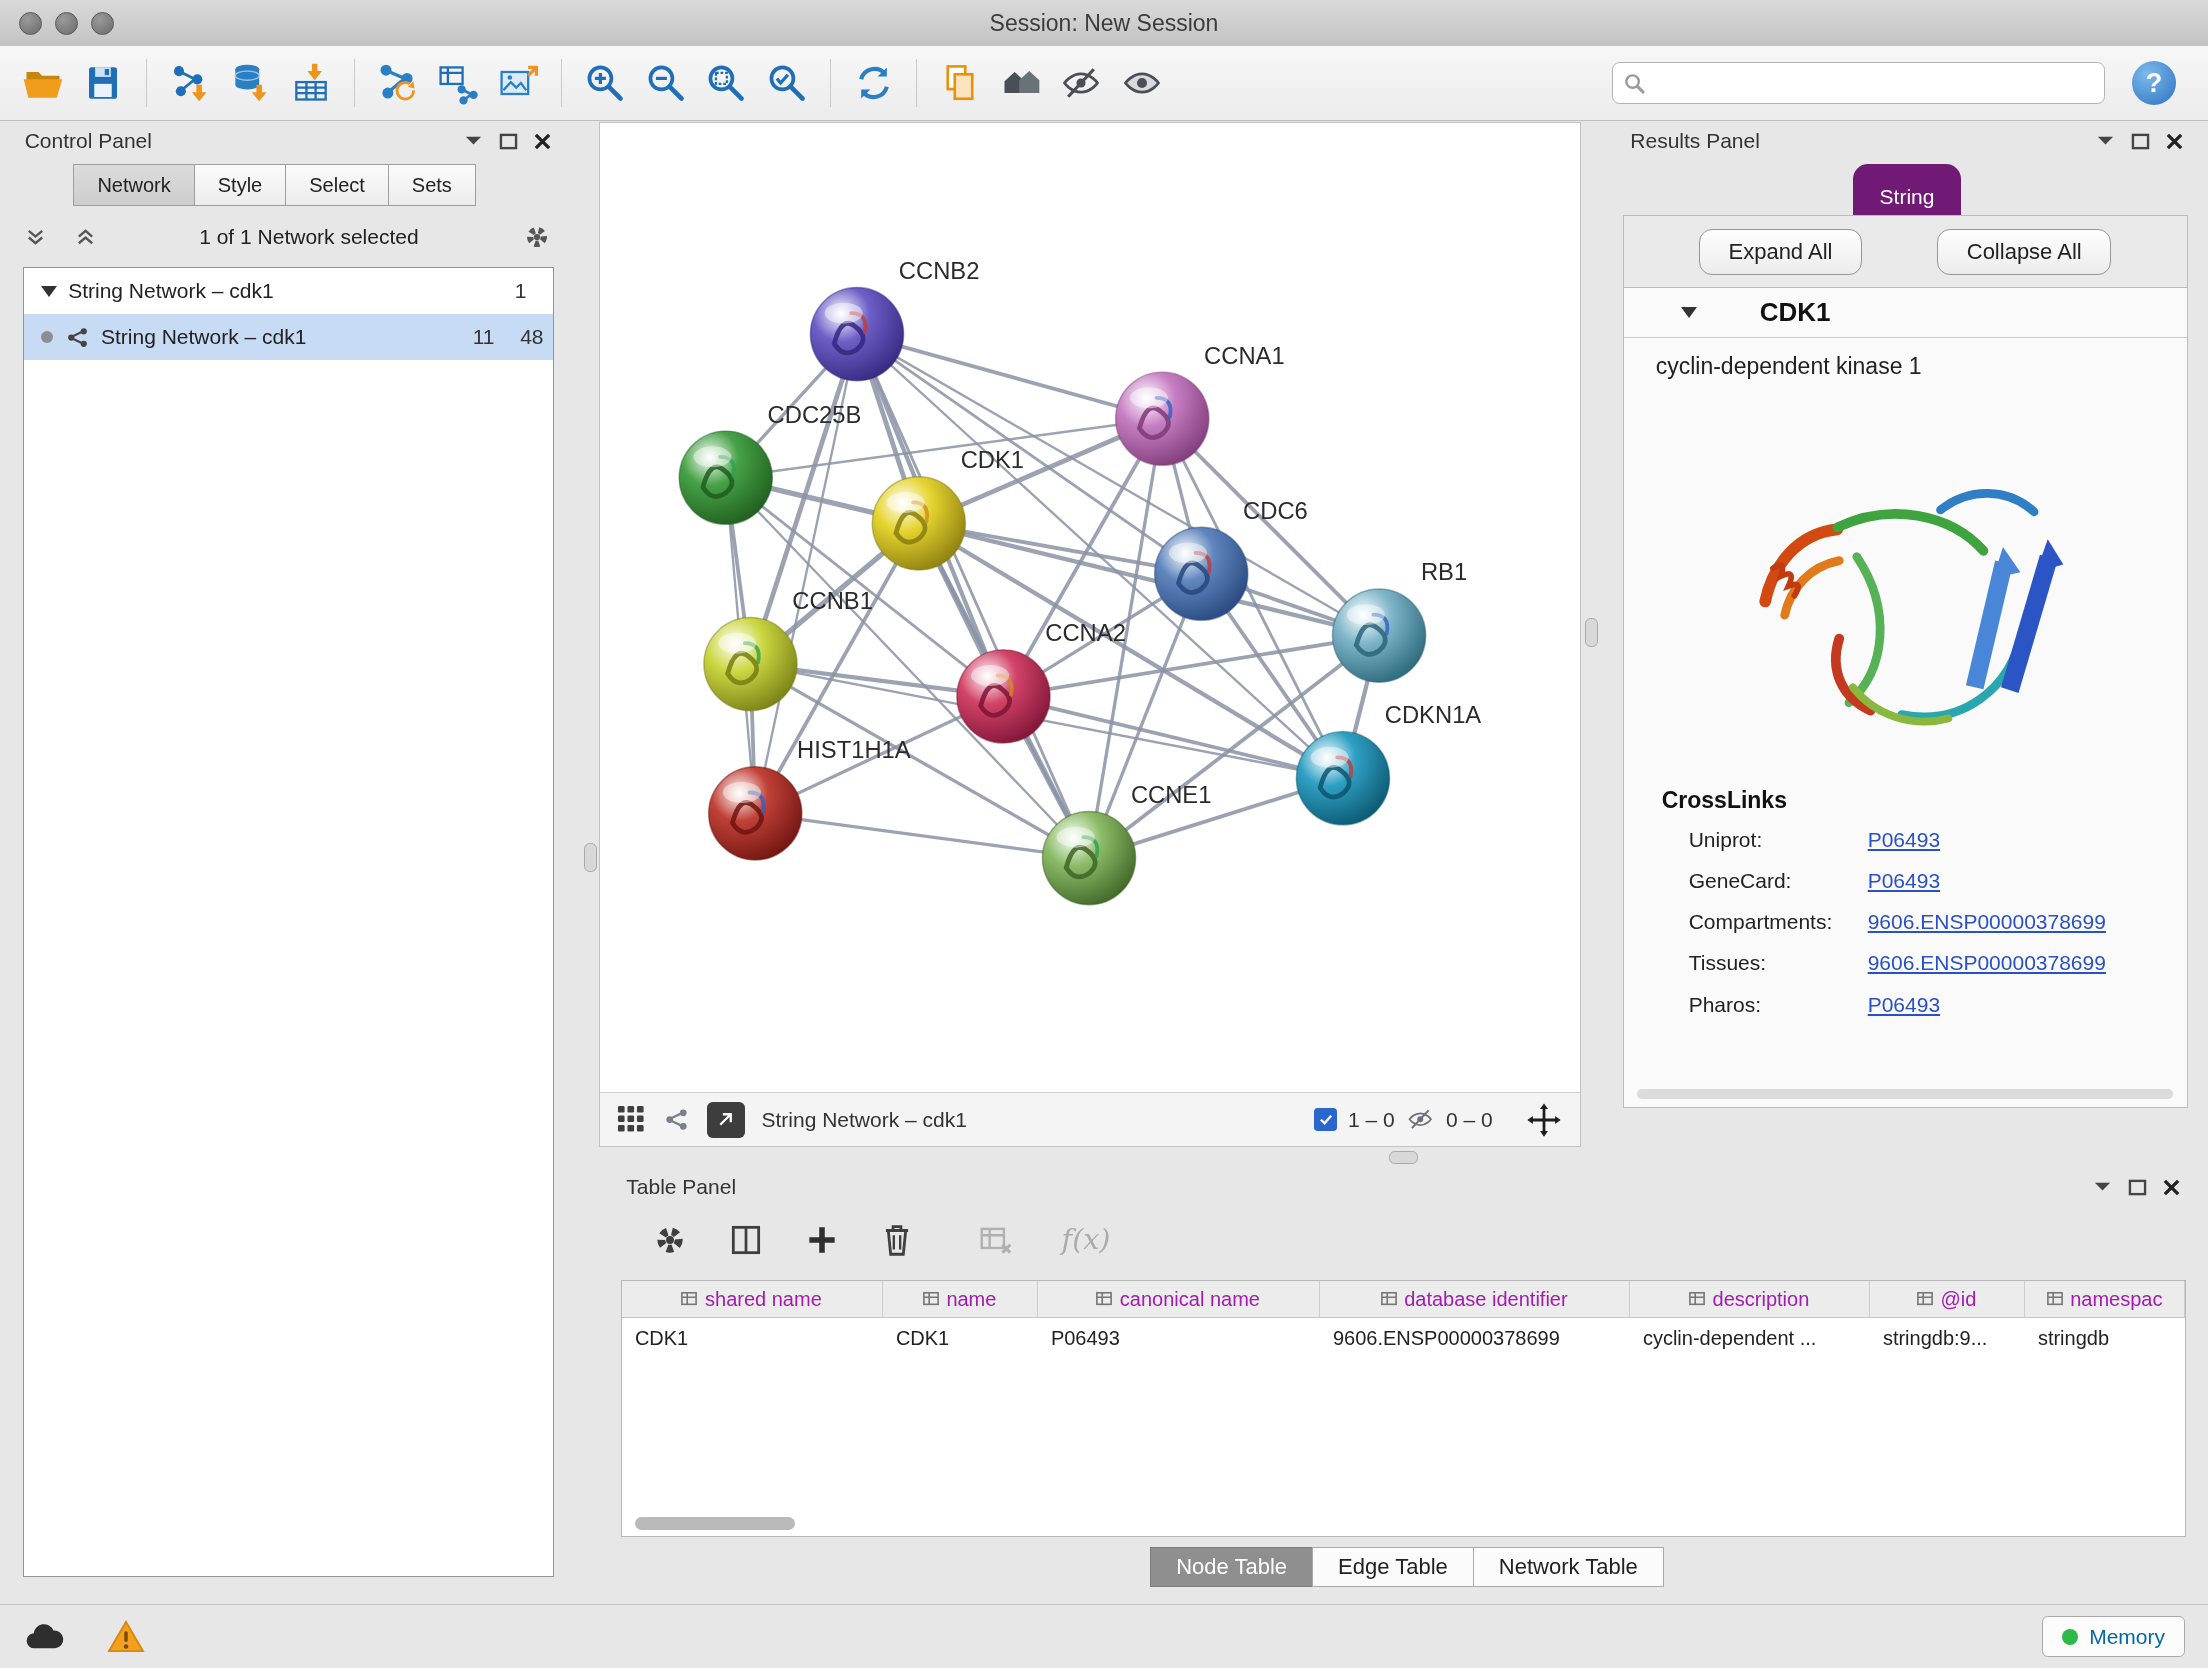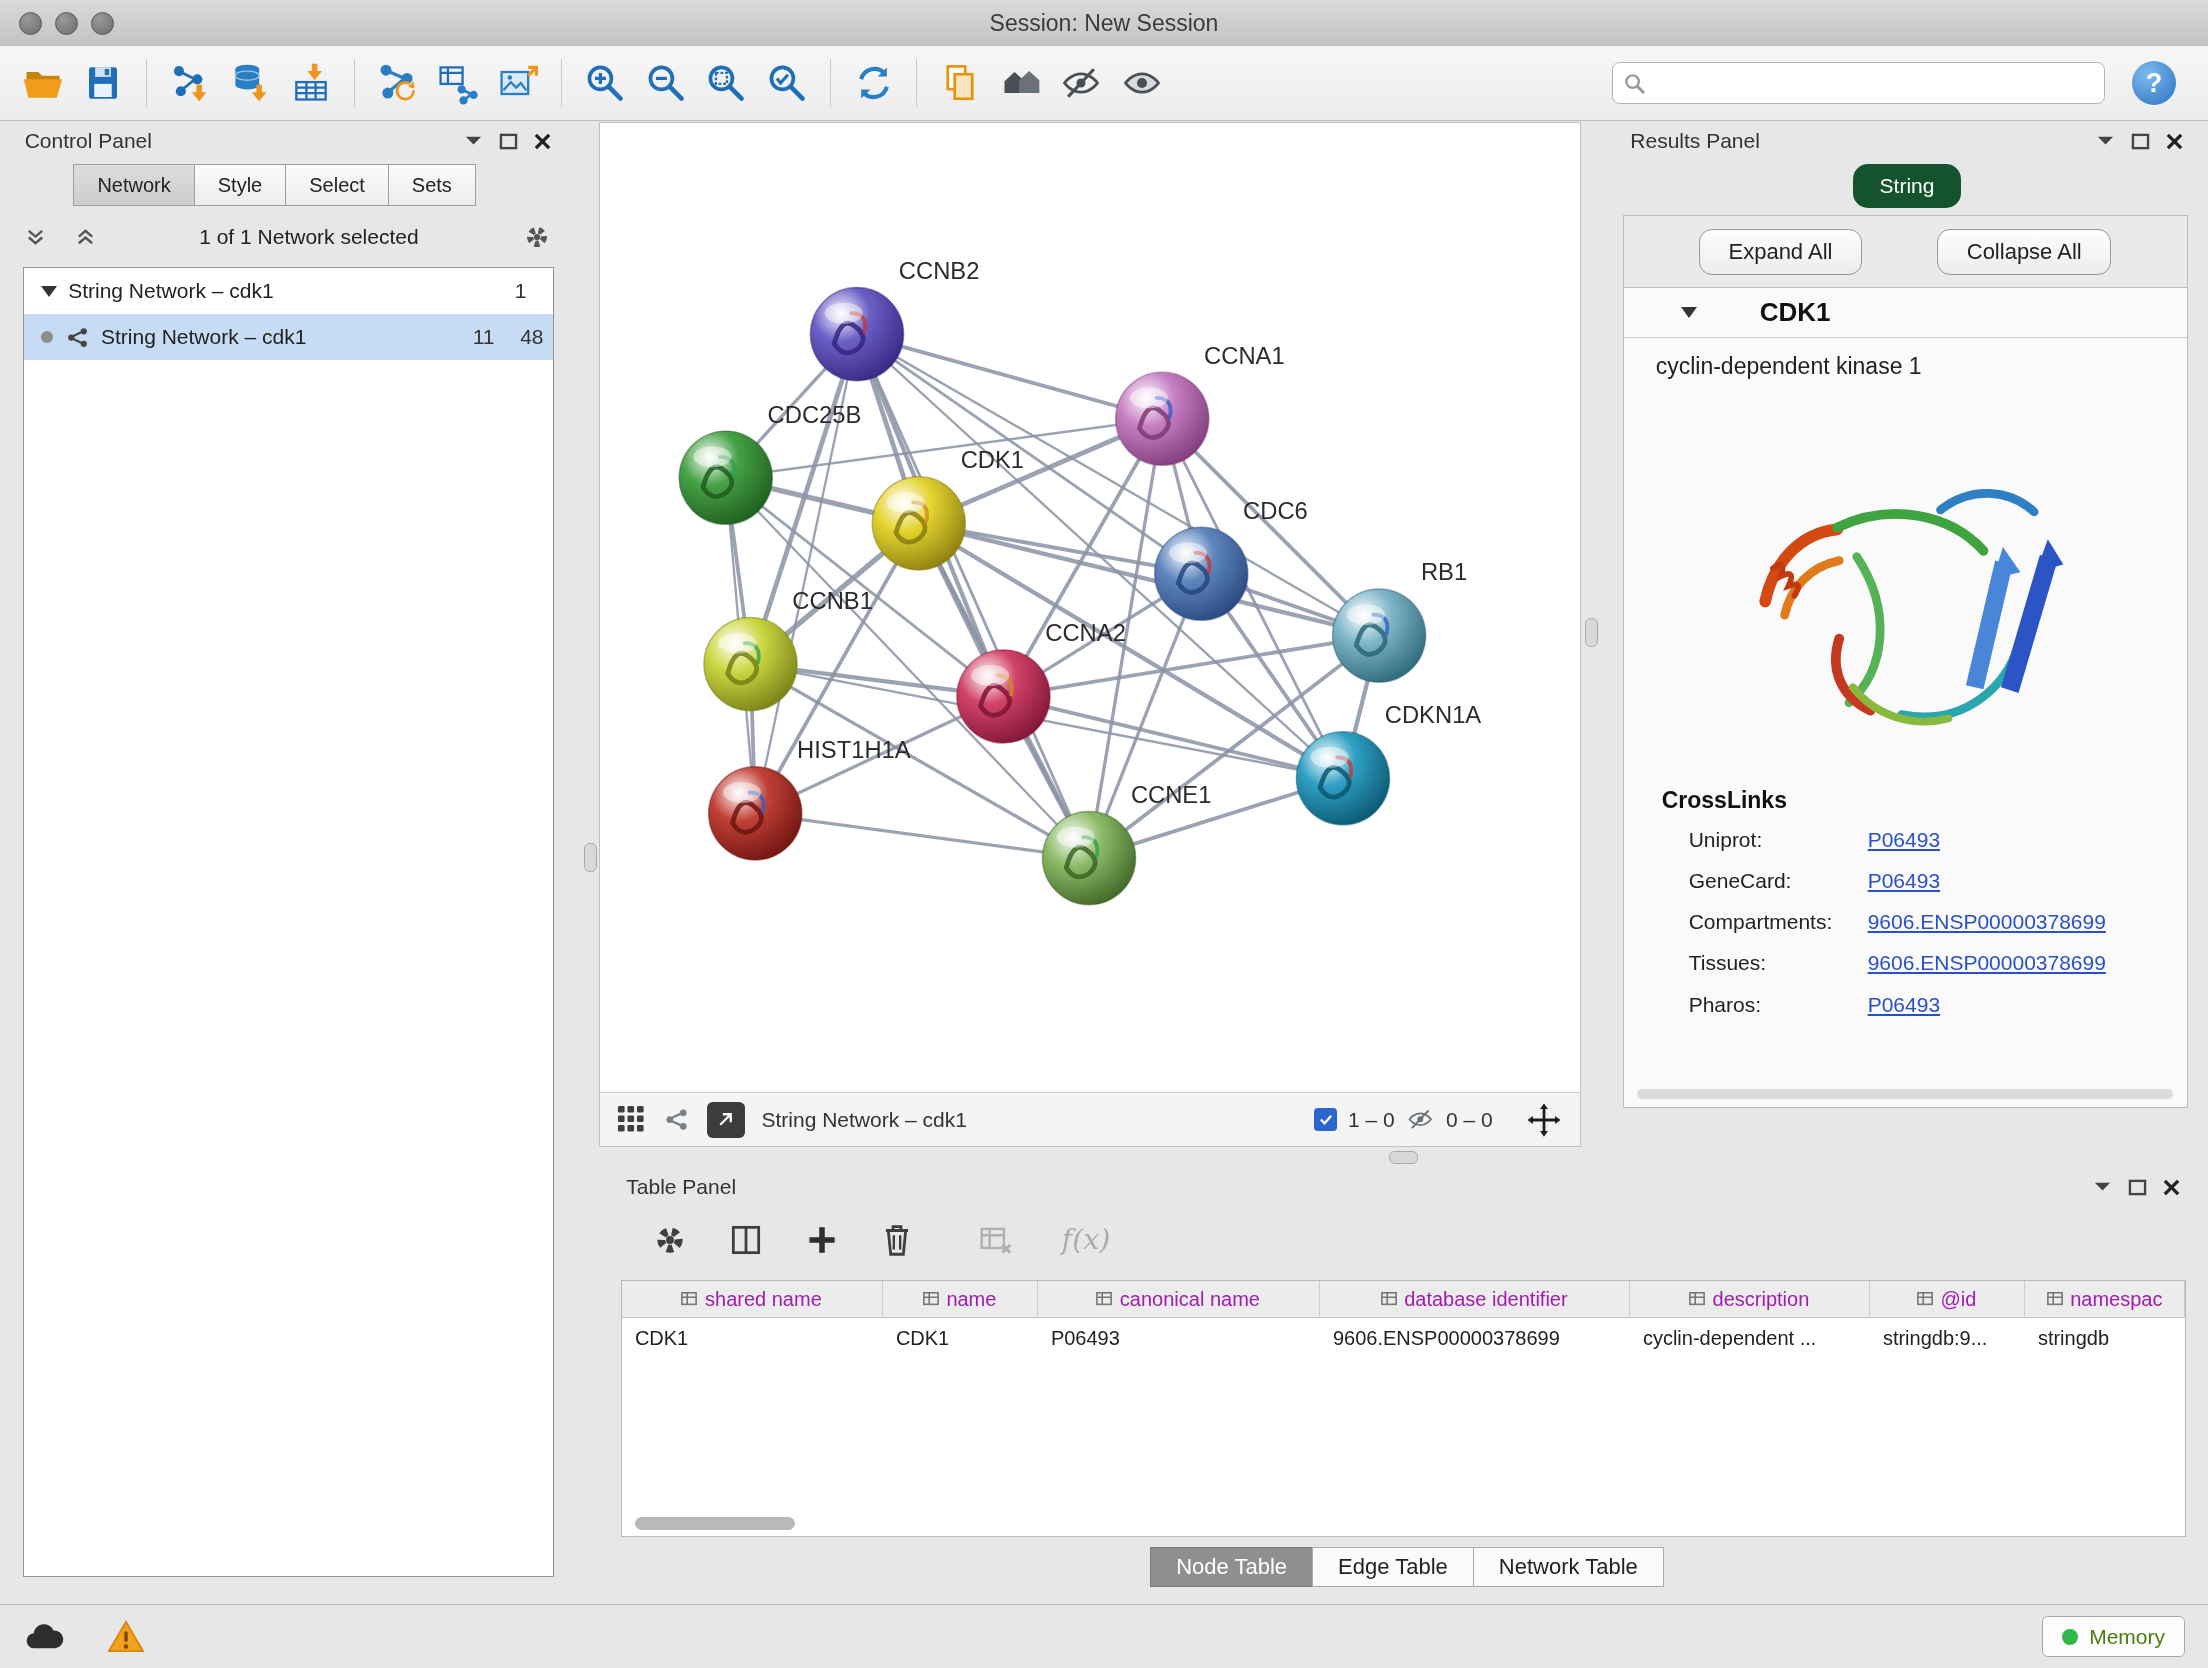--- a/index.html
+++ b/index.html
@@ -56,21 +56,21 @@
     border-top:1px solid #cfcfcf;display:flex;align-items:center;padding:0 17px;gap:17px;font-size:21px;color:#333;}
   .nv-darkbtn{width:38px;height:36px;background:#3d3d3d;border-radius:5.7px;display:flex;align-items:center;justify-content:center;}
   .nv-right{margin-left:auto;display:flex;align-items:center;gap:11.4px;}
   .chkblue{width:23px;height:23px;background:#2a66cc;border-radius:3.8px;display:flex;align-items:center;justify-content:center;}
 
   .split-dot{position:absolute;background:#d8d8d8;border:1px solid #a9a9a9;border-radius:5.7px;}
 
   
   .results-panel{position:absolute;left:1617px;top:122px;width:580px;height:995px;}
   .rp-badge-row{position:absolute;top:42px;left:0;right:0;text-align:center;}
-  .rp-badge{display:inline-block;background:#14532d;color:#fff;border-radius:15px;padding:10px 27px;font-size:21px;}
+  .rp-badge{display:inline-block;background:#701a75;color:#fff;border-radius:15px;padding:21px 27px;font-size:21px;}
   .rp-box1{position:absolute;top:93px;left:5.7px;right:9.5px;height:72px;border:1px solid #bcbcbc;
     display:flex;align-items:center;justify-content:space-evenly;background:#eaeaea;}
   .rp-btn{border:1px solid #979797;border-radius:13px;background:linear-gradient(#fefefe,#ececec);
     padding:8.6px 28.5px;font-size:22px;color:#222;}
   .rp-box2{position:absolute;top:165px;left:5.7px;right:9.5px;bottom:9.5px;border:1px solid #bcbcbc;background:#fafafa;}
   .sec-header{height:49px;display:flex;align-items:center;padding-left:57px;gap:63px;border-bottom:1px solid #ccc;}
   .sec-gene{font-size:26px;font-weight:bold;color:#111;}
   .sec-desc{padding:15px 0 0 32px;font-size:23px;color:#222;}
   .crosslinks{padding:13.3px 0 5.7px 38px;font-size:23px;font-weight:bold;color:#111;}
   .link-row{display:flex;align-items:center;padding:8.6px 0 8.6px 65px;font-size:21px;}
@@ -91,21 +91,21 @@
   .c0{width:261px;}.c1{width:155px;}.c2{width:282px;}.c3{width:310px;}.c4{width:240px;}.c5{width:155px;}.c6{flex:1;}
   .tp-hscroll{position:absolute;left:13.3px;bottom:5.7px;width:160px;height:13.3px;background:#b9b9b9;border-radius:6.7px;}
   .tp-tabs{position:absolute;left:0;right:0;top:379px;display:flex;justify-content:center;}
   .tp-tab{height:38px;line-height:38px;padding:0 25px;font-size:22px;border:1px solid #aaa;margin-left:-1px;background:#fbfbfb;color:#222;}
   .tp-tab.active{background:#8f8f8f;color:#fff;border-color:#7c7c7c;margin-left:7px;}
 
   
   .statusbar{position:absolute;left:0;right:0;bottom:0;height:63px;background:#e7e7e7;
     border-top:1px solid #c0c0c0;display:flex;align-items:center;padding:0 23px;gap:42px;}
   .mem-btn{margin-left:auto;display:flex;align-items:center;gap:11.4px;border:1px solid #a8a8a8;
-    border-radius:5.7px;background:#fcfcfc;padding:7.6px 19px;font-size:21px;color:#4d7c0f;}
+    border-radius:5.7px;background:#fcfcfc;padding:7.6px 19px;font-size:21px;color:#0369a1;}
   .mem-dot{width:16px;height:16px;border-radius:50%;background:#2eb84a;}
   svg{display:block;}
   text{font-family:"Liberation Sans",sans-serif;}
 </style>
 </head>
 <body>
 
 <div class="app">
 
   <div class="titlebar">

